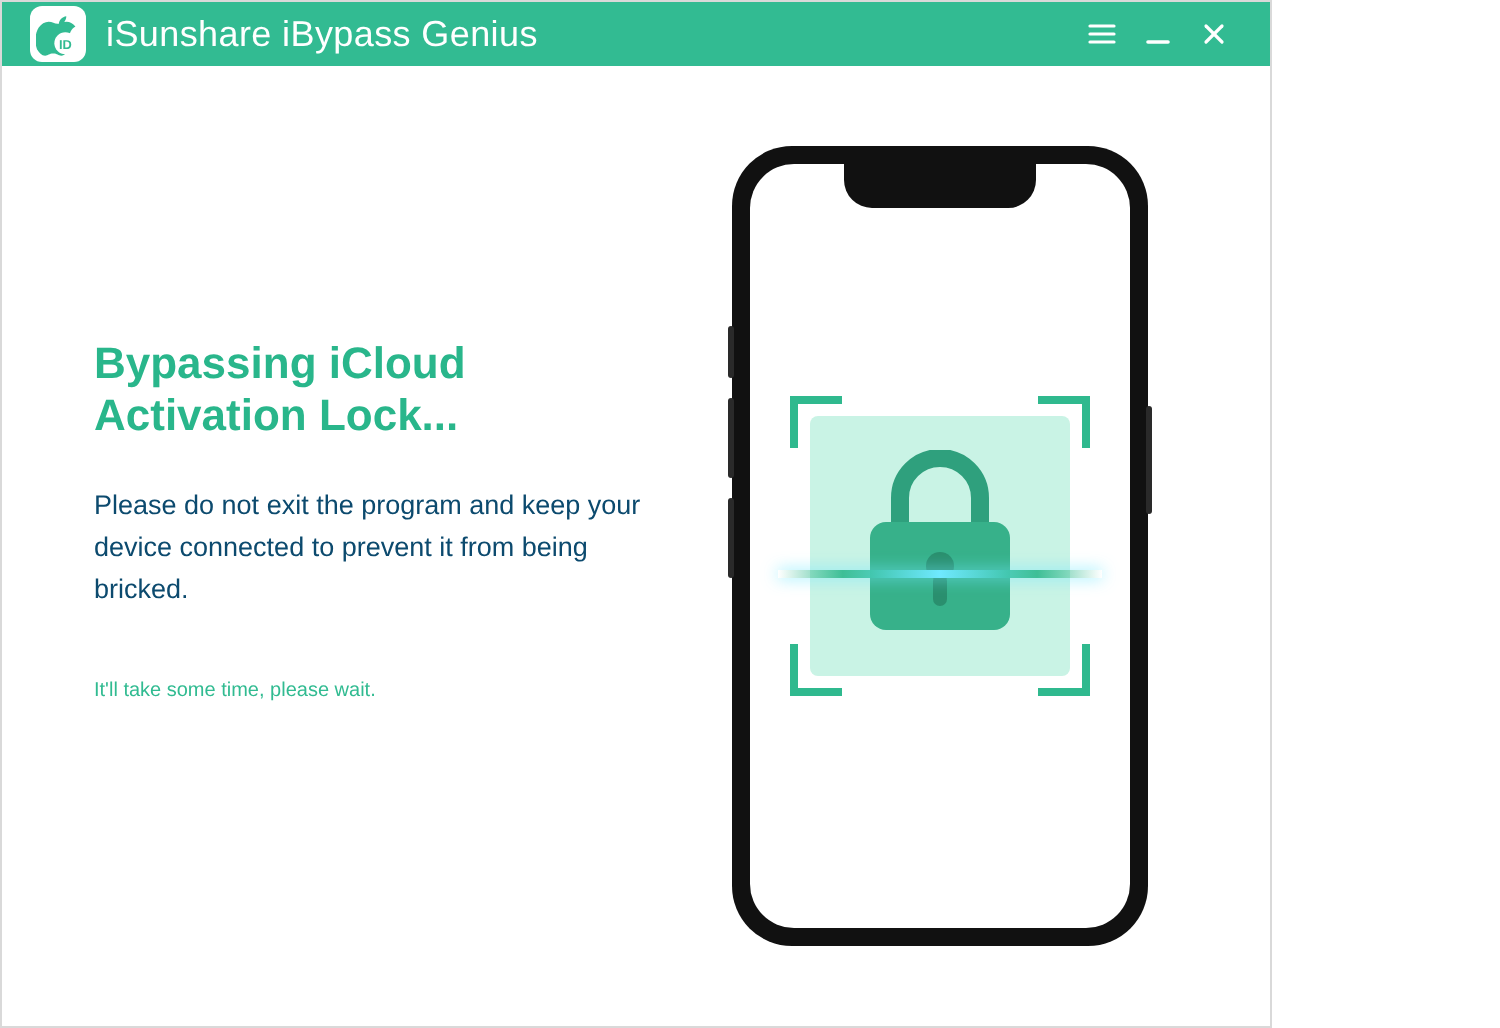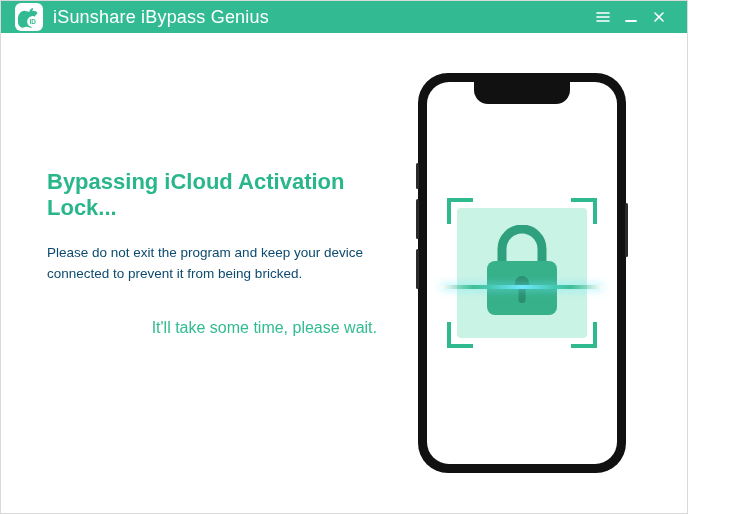--- a/index.html
+++ b/index.html
@@ -1,18 +1,18 @@
 <!DOCTYPE html>
 <html><head>
 <meta charset="utf-8">
 <style>
   * { box-sizing: border-box; margin: 0; padding: 0; }
   html, body { width: 750px; height: 514px; font-family: "Segoe UI", Arial, sans-serif; }
   .window {
-    width: 688px; height: 514px; background: #ffffff;
+    width: 636px; height: 514px; background: #ffffff;
     border: 1px solid #d9d9d9; display: flex; flex-direction: column;
   }
   .titlebar {
     height: 46px; background: #32bb92; display: flex; align-items: center;
     padding: 0 14px; color: #ffffff;
   }
   .titlebar .app-icon {
     width: 28px; height: 28px; border-radius: 6px; background: #ffffff;
     display: flex; align-items: center; justify-content: center; position: relative; margin-right: 10px;
   }
@@ -29,21 +29,21 @@
   }
   .left {
     flex: 1; padding-top: 96px; padding-right: 20px;
   }
   .headline {
     color: #29b68b; font-size: 22px; font-weight: 600; margin-bottom: 22px;
   }
   .instruction {
     color: #0c4a6e; font-size: 13.5px; line-height: 1.55; max-width: 380px; margin-bottom: 34px;
   }
-  .waitmsg { color: #31bb91; font-size: 16px; text-align: right; }
+  .waitmsg { color: #31bb91; font-size: 10px; }
   .right {
     width: 250px; display: flex; align-items: center; justify-content: center;
   }
   
   .phone {
     width: 208px; height: 400px; border-radius: 30px; background: #111;
     padding: 9px; position: relative;
   }
   .phone-inner {
     width: 100%; height: 100%; border-radius: 22px; background: #ffffff;

